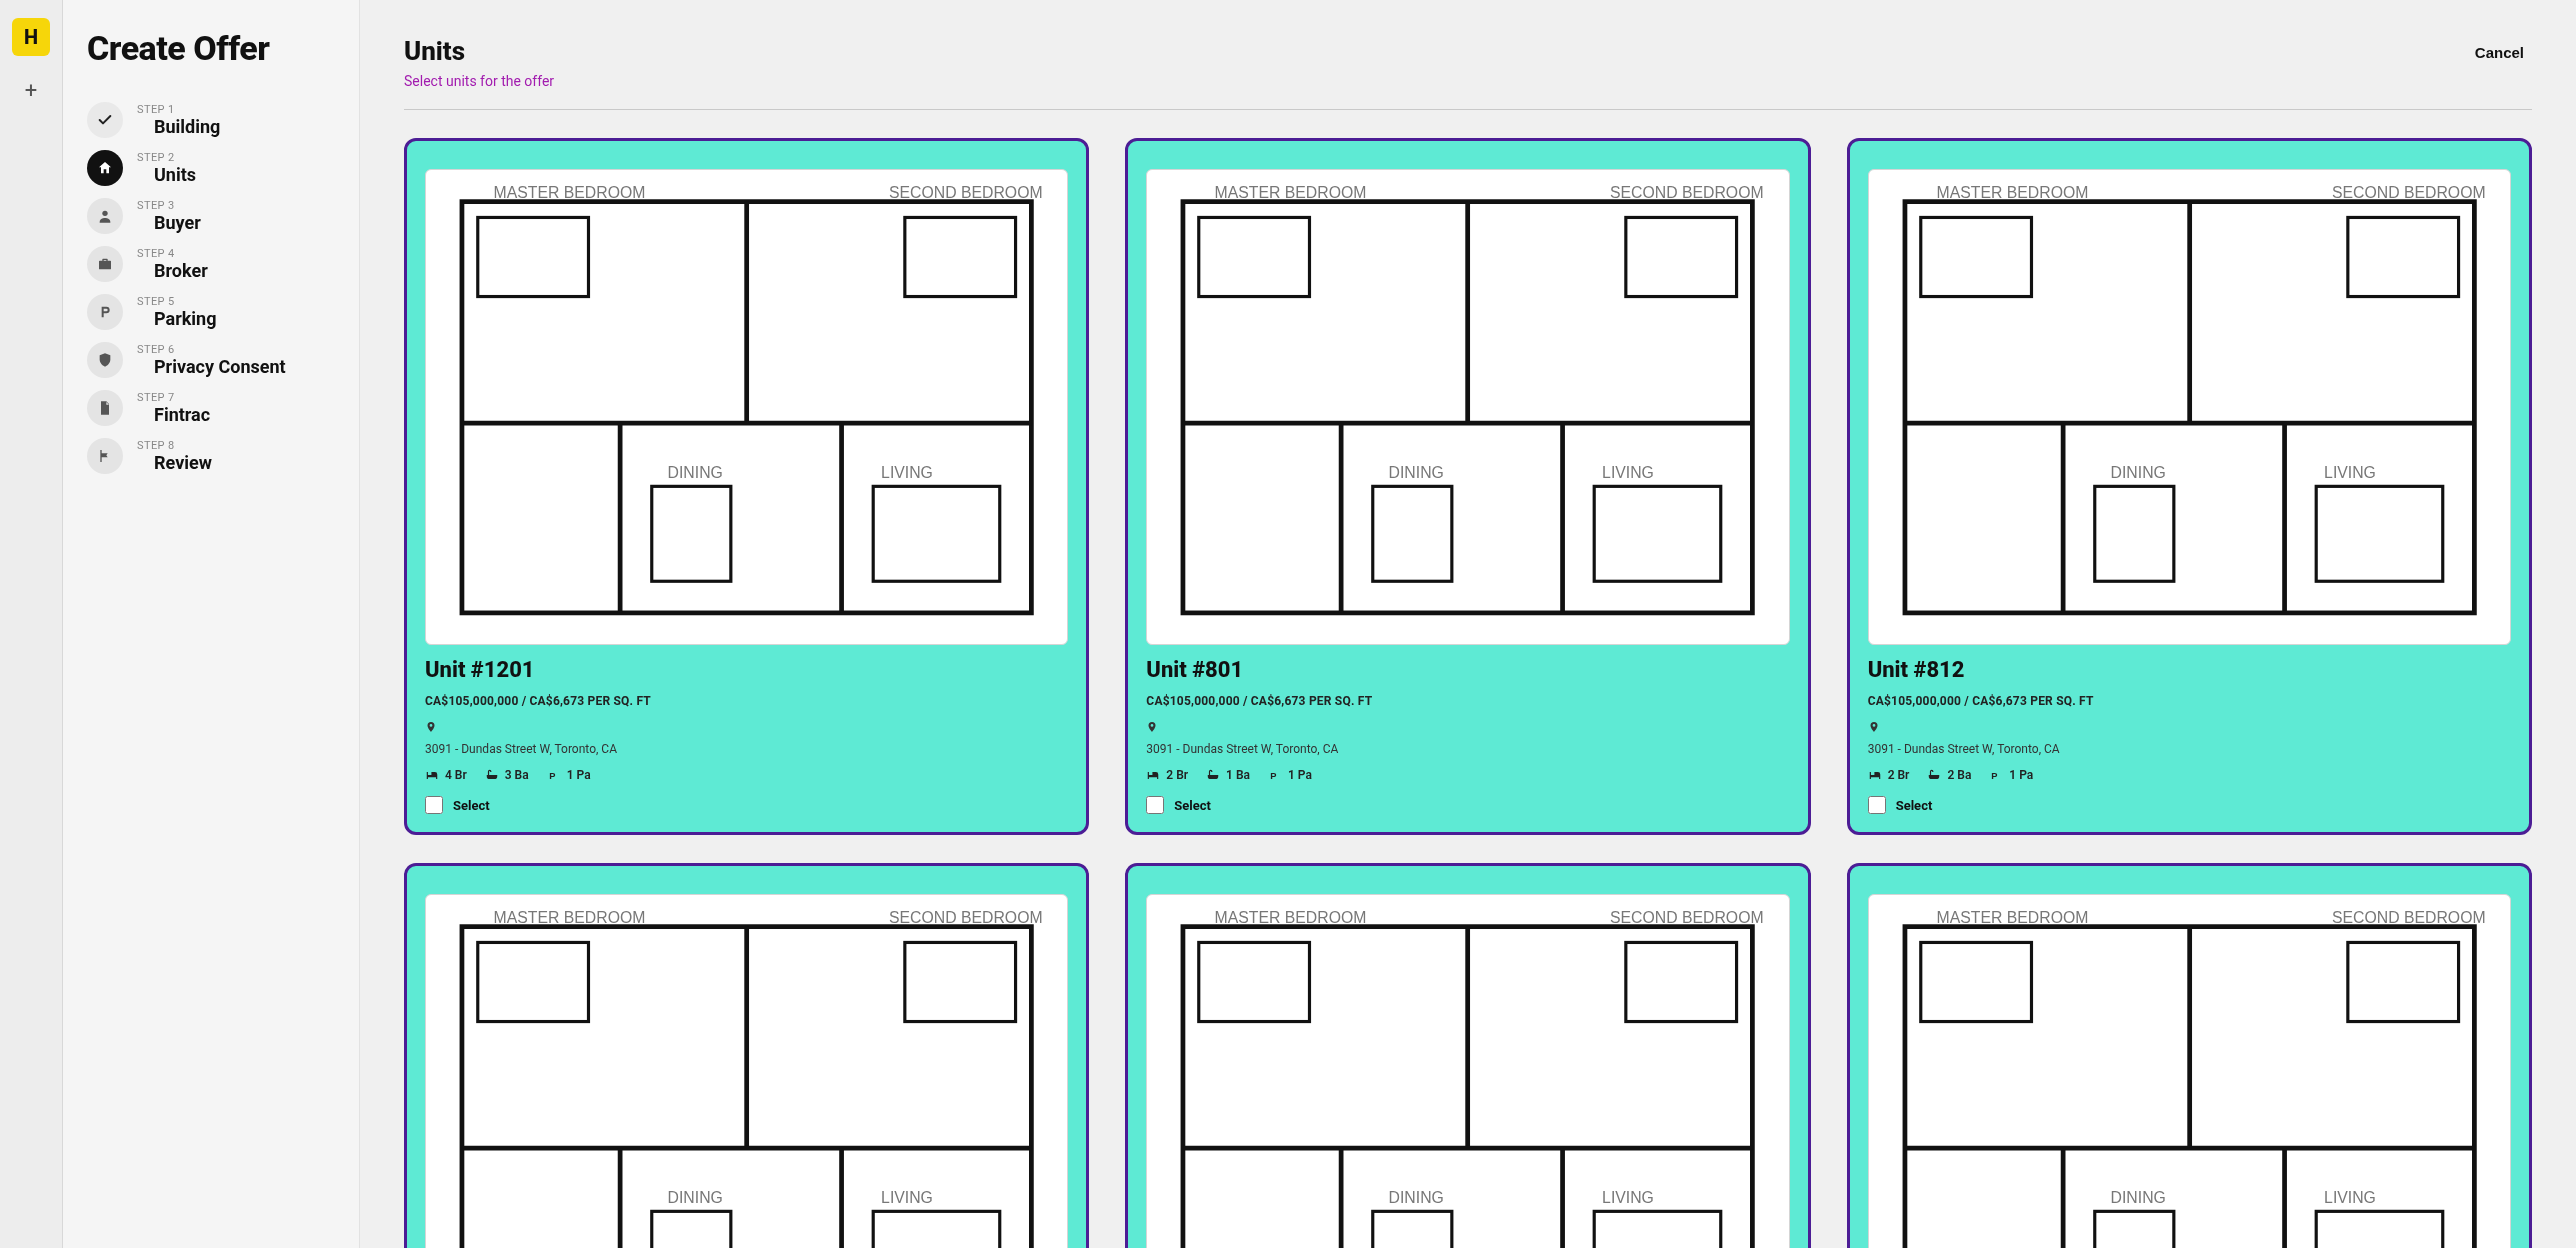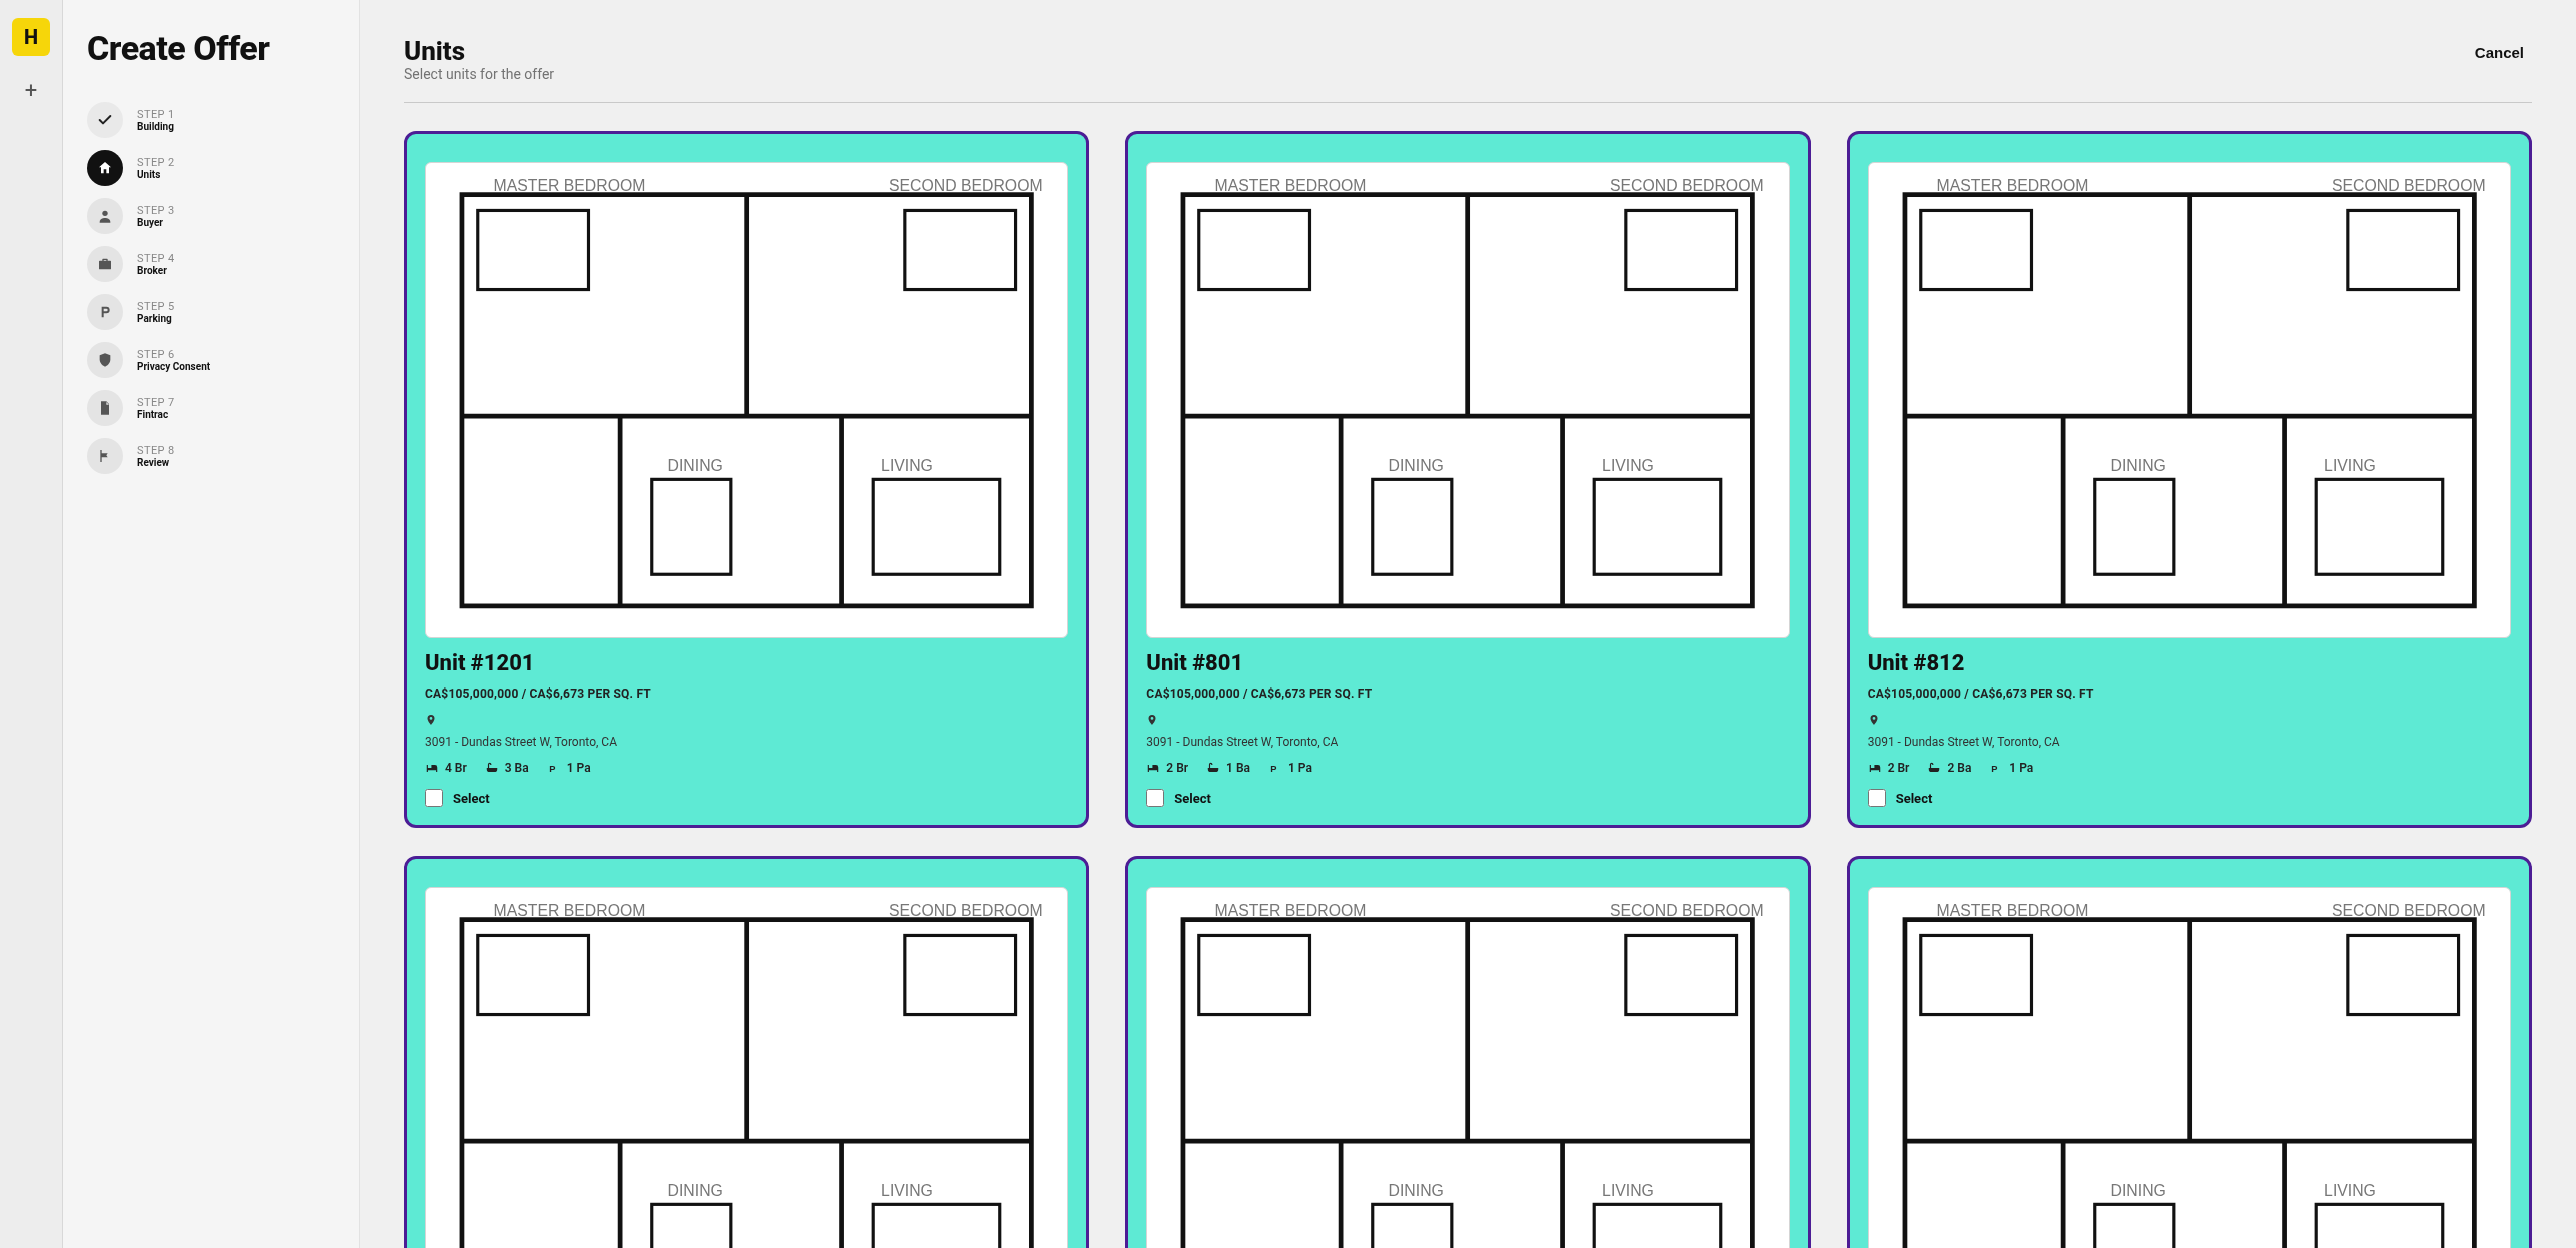--- a/index.html
+++ b/index.html
@@ -78,37 +78,37 @@
     border-radius: 50%;
     background: #e4e4e4;
     display: flex; align-items: center; justify-content: center;
     color: #555;
     flex: 0 0 auto;
   }
   .step.done .icon { background: #e9e9e9; color: #222; }
   .step.active .icon { background: #111; color: #fff; }
   .step .icon svg { width: 16px; height: 16px; }
   .step .txt .k { font-size: 11px; color: #888; text-transform: uppercase; letter-spacing: 0.4px; }
-  .step .txt .v { font-size: 10px; font-weight: 700; color: #111; }
+  .step .txt .v { font-size: 18px; font-weight: 700; color: #111; margin-left: 17px; }
   
   .main {
     flex: 1;
     display: flex;
     flex-direction: column;
     background: #f0f0f0;
     overflow: hidden;
   }
   .main-header {
     display: flex;
     justify-content: space-between;
     align-items: flex-start;
     padding: 36px 44px 10px 44px;
   }
   .section-head .title { font-size: 26px; font-weight: 800; color: #111; }
-  .section-head .sub { font-size: 14px; color: #737373; margin-top: 0; }
+  .section-head .sub { font-size: 14px; color: #a21caf; margin-top: 7px; }
   .cancel {
     font-size: 15px; color: #111; font-weight: 600;
     background: none; border: none; cursor: pointer; padding: 8px;
   }
   .divider { height: 1px; background: #c9c9c9; margin: 10px 44px 0 44px; }
   .grid {
     padding: 28px 44px 44px 44px;
     display: grid;
     grid-template-columns: repeat(3, 1fr);
     gap: 28px 36px;

